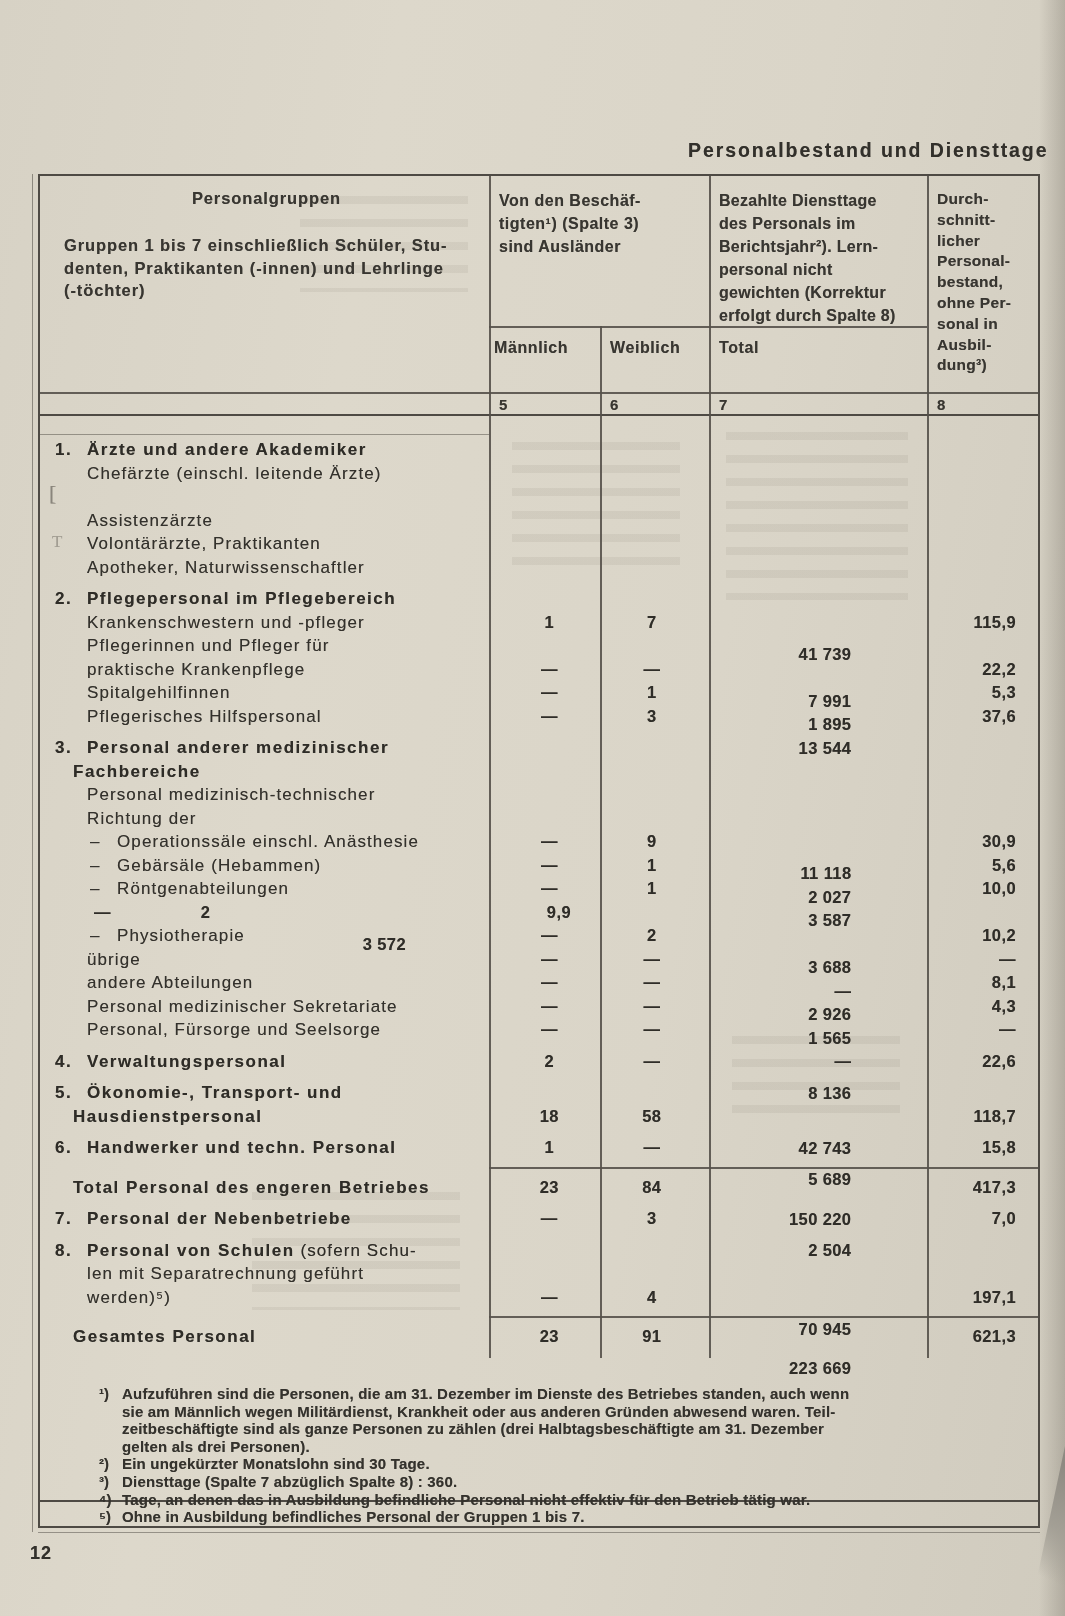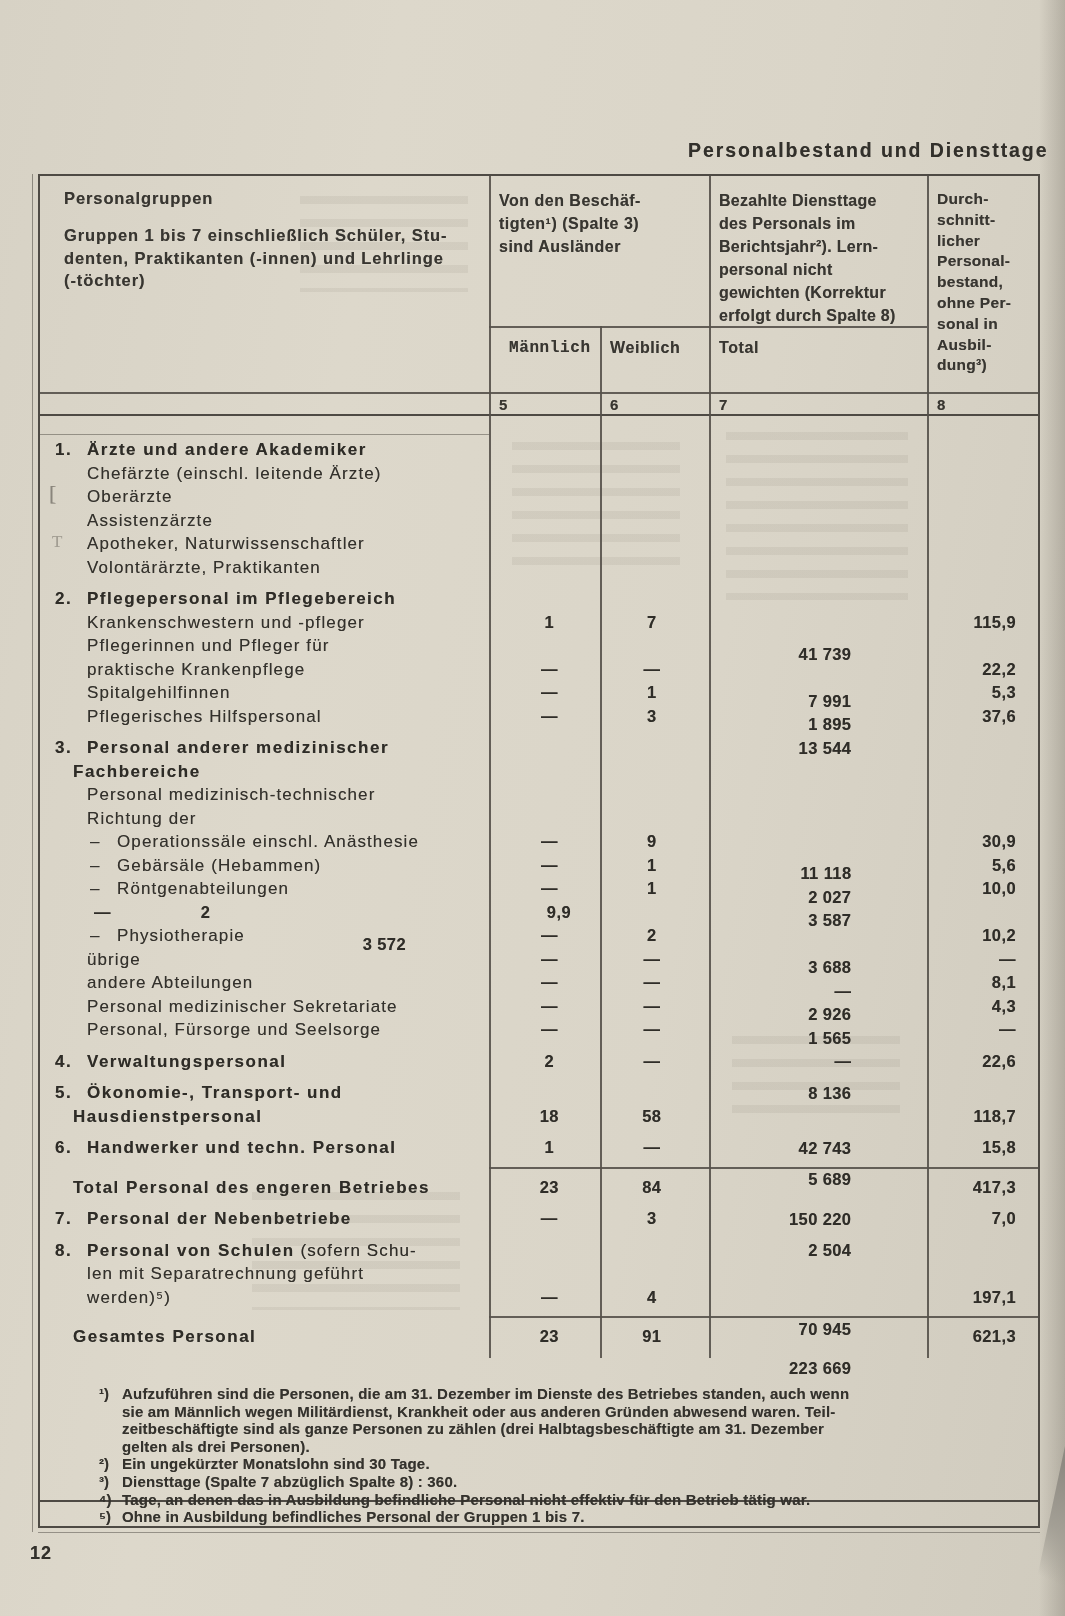--- a/index.html
+++ b/index.html
@@ -39,29 +39,29 @@
   .v3{left:669px;top:0;height:1182px;}
   .v4{left:887px;top:0;height:1182px;}
   .h{position:absolute;height:2px;background:rgba(85,81,74,.9);}
   .h1{top:150px;left:449px;width:438px;}
   .h2{top:216px;left:0;width:998px;}
   .h3b{top:258px;left:0;width:449px;height:1px;background:rgba(80,75,68,.5);}
   
   .header{position:absolute;left:0;top:0;width:998px;height:244px;font-weight:700;color:#383631;}
   .hc{position:absolute;box-sizing:border-box;}
   .h-col1{left:0;top:0;width:449px;padding:13px 20px 0 24px;font-size:16.5px;letter-spacing:.9px;}
-  .h-col1 .ttl{margin-bottom:16px;}
+  .h-col1 .ttl{margin-bottom:26px;text-align:center;}
   .h-col1 .ln{line-height:22.5px;}
   .h-g56{left:449px;top:0;width:220px;padding:13px 10px 0 10px;font-size:16px;letter-spacing:.5px;}
   .h-g56 .ln,.h-col7 .ln{line-height:23px;}
   .h-col7{left:669px;top:0;width:218px;padding:13px 8px 0 10px;font-size:16px;letter-spacing:.3px;}
   .h-col8{left:887px;top:0;width:130px;padding:13px 4px 0 10px;font-size:15.5px;letter-spacing:.3px;}
   .h-col8 .ln{line-height:20.8px;}
   .h-sub{top:150px;height:66px;padding-top:13px;font-size:16px;letter-spacing:.6px;}
-  .hs-m{left:449px;width:113px;padding-left:20px;font-family:Liberation Mono, monospace;}
+  .hs-m{left:449px;width:113px;padding-left:5px;}
   .hs-w{left:560px;width:109px;padding-left:10px;}
   .hs-t{left:669px;width:218px;padding-left:10px;}
   .h-num{top:216px;height:28px;padding-top:4px;font-size:15px;}
   .hn5{left:449px;width:111px;padding-left:10px;}
   .hn6{left:560px;width:109px;padding-left:10px;}
   .hn7{left:669px;width:218px;padding-left:10px;}
   .hn8{left:887px;width:111px;padding-left:10px;}
   
   .tbody{position:absolute;left:0;top:238px;width:998px;height:1088px;box-sizing:border-box;
     border-top:2px solid #4e4a44;border-bottom:2px solid #4e4a44;padding-top:14px;overflow:hidden;}
@@ -160,42 +160,41 @@
           <div class="cv cv4"></div>
         </div>
         <div class="row sub">
           <div class="cl"><span class="lbl">Chefärzte (einschl. leitende Ärzte)</span></div>
           <div class="cv cv1"></div>
           <div class="cv cv2"></div>
           <div class="cv cv3"></div>
           <div class="cv cv4"></div>
         </div>
         <div class="row sub">
-          <div class="cl"><span class="lbl">Oberärzte</span></div>
           <div class="cv cv1"></div>
           <div class="cv cv2"></div>
           <div class="cv cv3"></div>
           <div class="cv cv4"></div>
         </div>
         <div class="row sub">
           <div class="cl"><span class="lbl">Assistenzärzte</span></div>
           <div class="cv cv1"></div>
           <div class="cv cv2"></div>
           <div class="cv cv3"></div>
           <div class="cv cv4"></div>
         </div>
         <div class="row sub">
+          <div class="cl"><span class="lbl">Volontärärzte, Praktikanten</span></div>
+          <div class="cv cv1"></div>
+          <div class="cv cv2"></div>
+          <div class="cv cv3"></div>
+          <div class="cv cv4"></div>
+        </div>
+        <div class="row sub">
           <div class="cl"><span class="lbl">Apotheker, Naturwissenschaftler</span></div>
-          <div class="cv cv1"></div>
-          <div class="cv cv2"></div>
-          <div class="cv cv3"></div>
-          <div class="cv cv4"></div>
-        </div>
-        <div class="row sub">
-          <div class="cl"><span class="lbl">Volontärärzte, Praktikanten</span></div>
           <div class="cv cv1"></div>
           <div class="cv cv2"></div>
           <div class="cv cv3"></div>
           <div class="cv cv4"></div>
         </div>
         <div class="row group gap">
           <div class="cl"><span class="num">2.</span><span class="lbl">Pflegepersonal im Pflegebereich</span></div>
           <div class="cv cv1"></div>
           <div class="cv cv2"></div>
           <div class="cv cv3"></div>

